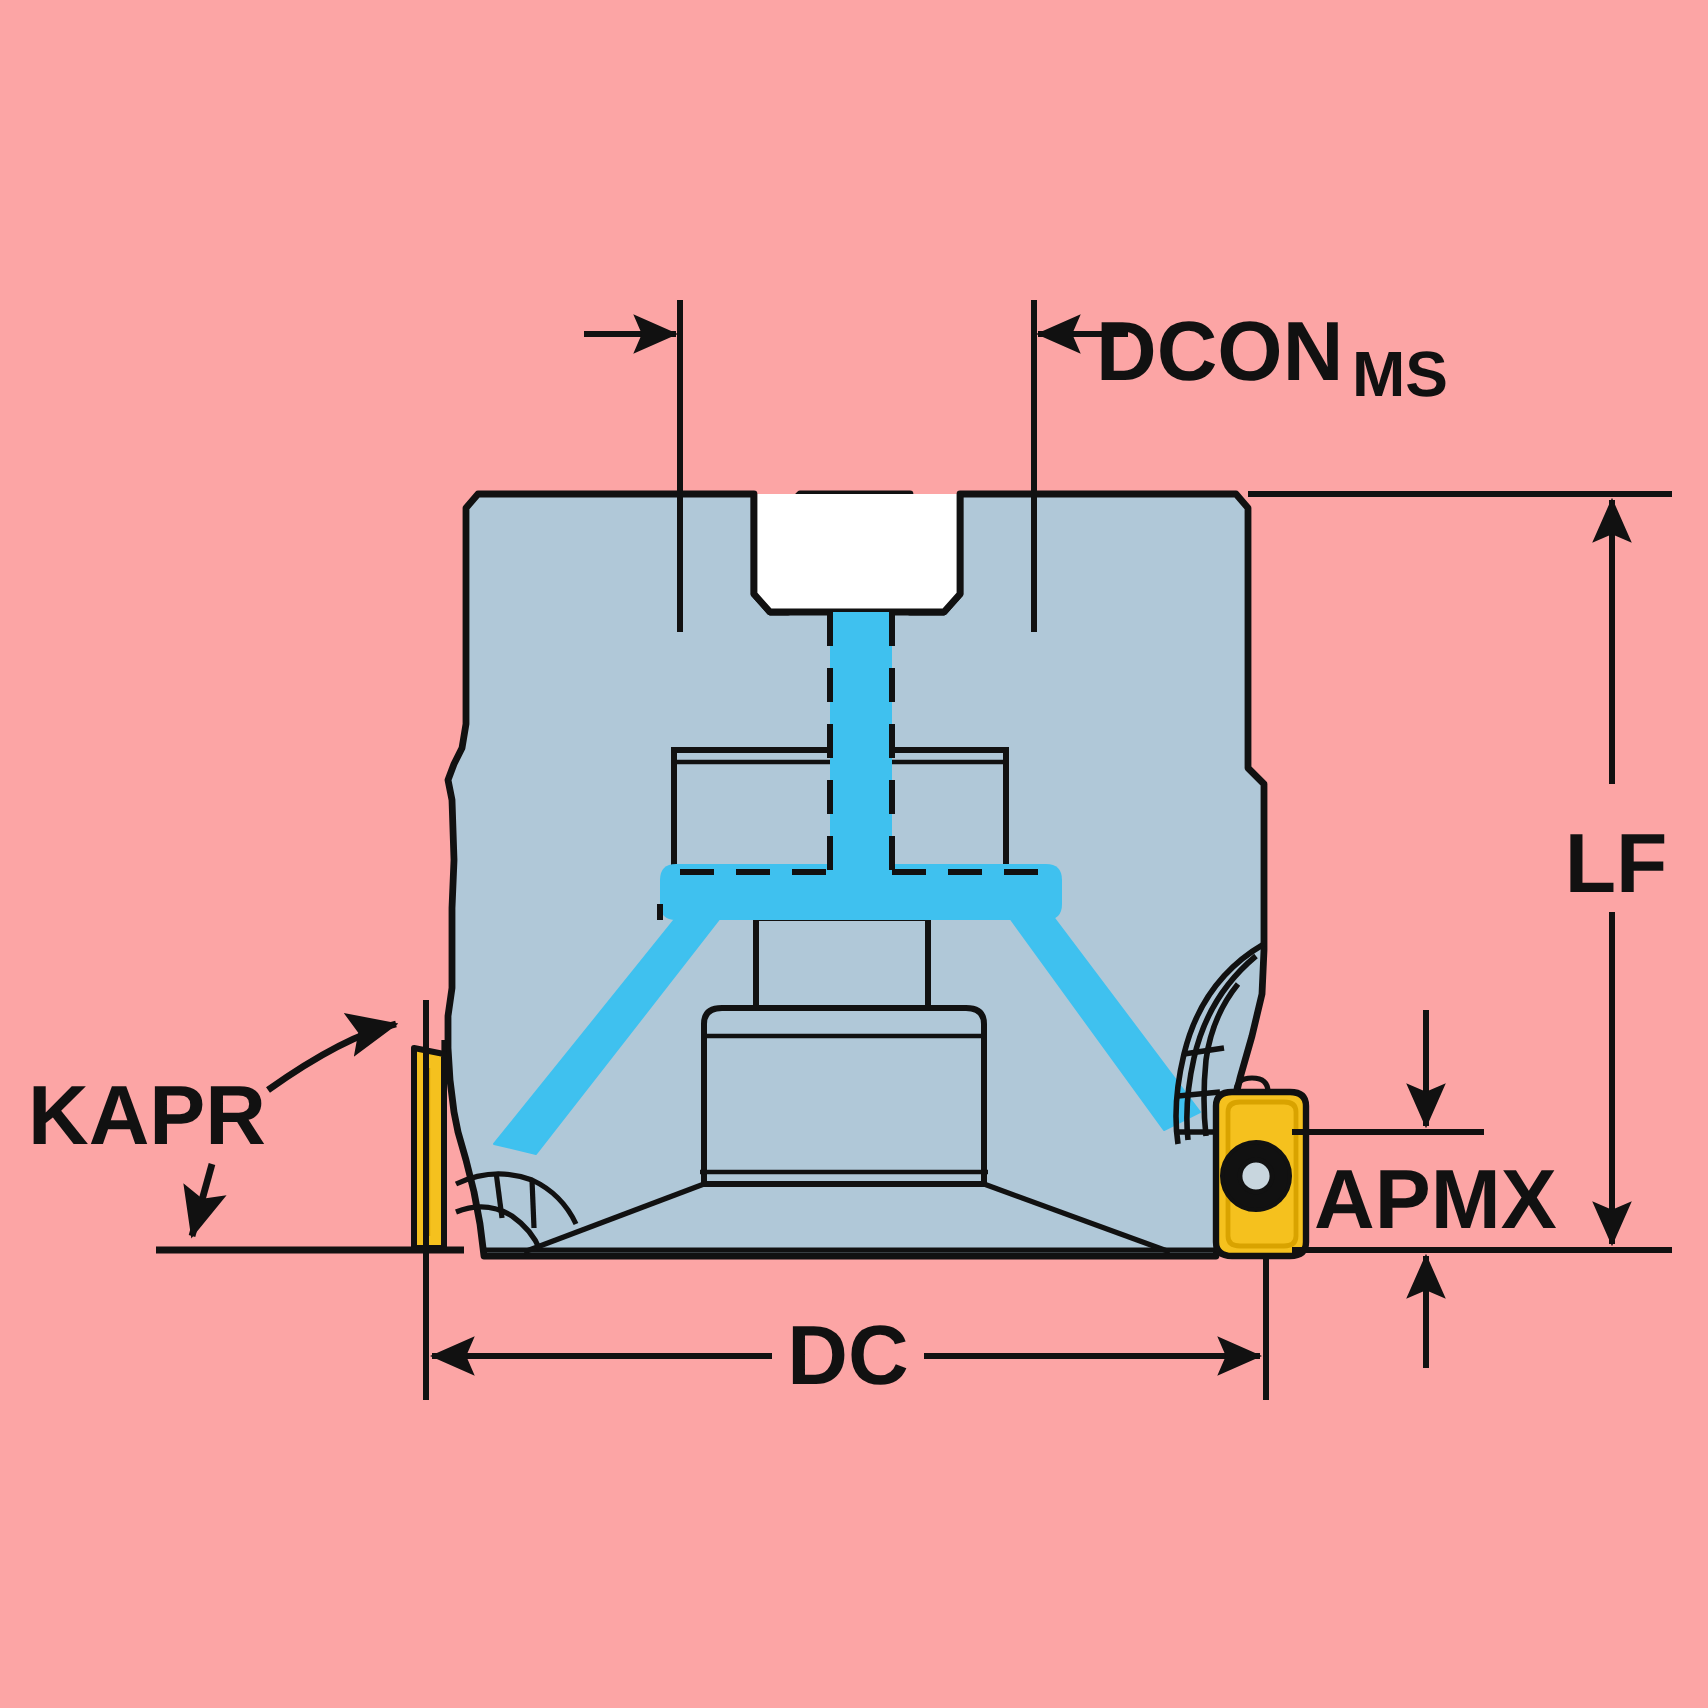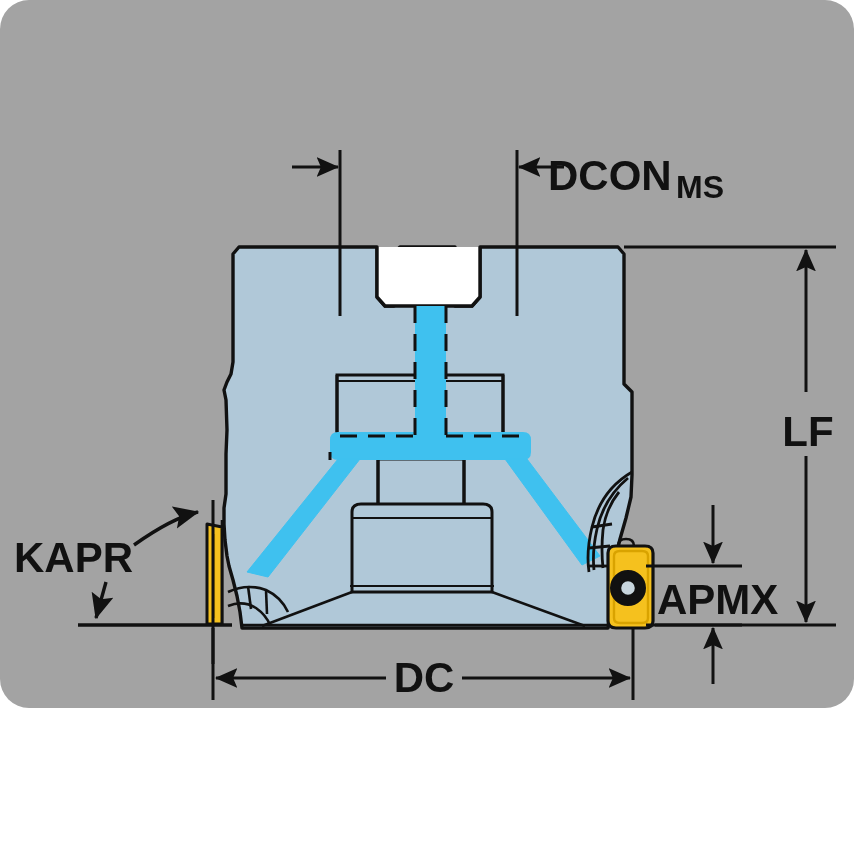--- a/index.html
+++ b/index.html
@@ -6,24 +6,23 @@
     margin: 0;
     padding: 0;
     background: #ffffff;
   }
   body {
     font-family: "Liberation Sans", sans-serif;
   }
   #stage {
     position: relative;
     width: 854px;
-    height: 708px;
-    background: #a3a3a3;
+    height: 854px;
+    background: #fca5a5;
     overflow: hidden;
-    border-radius: 29px;
   }
   #stage svg {
     position: absolute;
     top: 0;
     left: 0;
     display: block;
   }
   .dim-label {
     font-family: "Liberation Sans", sans-serif;
     font-weight: bold;

